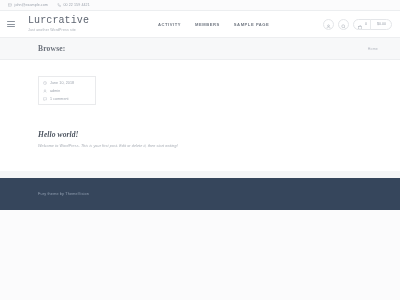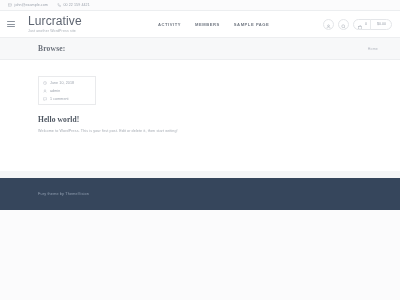--- a/index.html
+++ b/index.html
@@ -51,26 +51,26 @@
     justify-content: center; gap: 1.4px;
     cursor: pointer;
     padding: 0 1px;
   }
   .burger i {
     display: block; height: 1px;
     background: #8d949e; border-radius: 1px;
   }
   .brand { margin-left: 12px; }
   .brand-title {
-    font-size: 12px;
+    font-size: 10px;
     color: #5d6470;
     font-weight: 400;
     letter-spacing: 0.1px;
     line-height: 1.05;
-    font-family: Liberation Sans, sans-serif;
+    font-family: Liberation Mono, monospace;
   }
   .brand-tagline {
     font-size: 3.5px;
     color: #a8aeb6;
     margin-top: 1.5px;
     letter-spacing: 0.15px;
   }
 
   .nav {
     position: absolute;
@@ -166,21 +166,22 @@
     gap: 3px;
   }
   .meta-row span {
     font-size: 3.6px;
     color: #9aa1ab;
     letter-spacing: 0.1px;
   }
   .meta-row svg { display: block; flex: none; }
 
   .post {
-    margin-top: 10px;
+    margin-top: 25px;
+    font-style: italic;
   }
   .post-title {
     font-size: 7.5px;
     color: #4d5560;
     font-weight: 700;
     font-family: "Liberation Serif", serif;
     letter-spacing: 0.1px;
   }
   .post-excerpt {
     margin-top: 5px;

